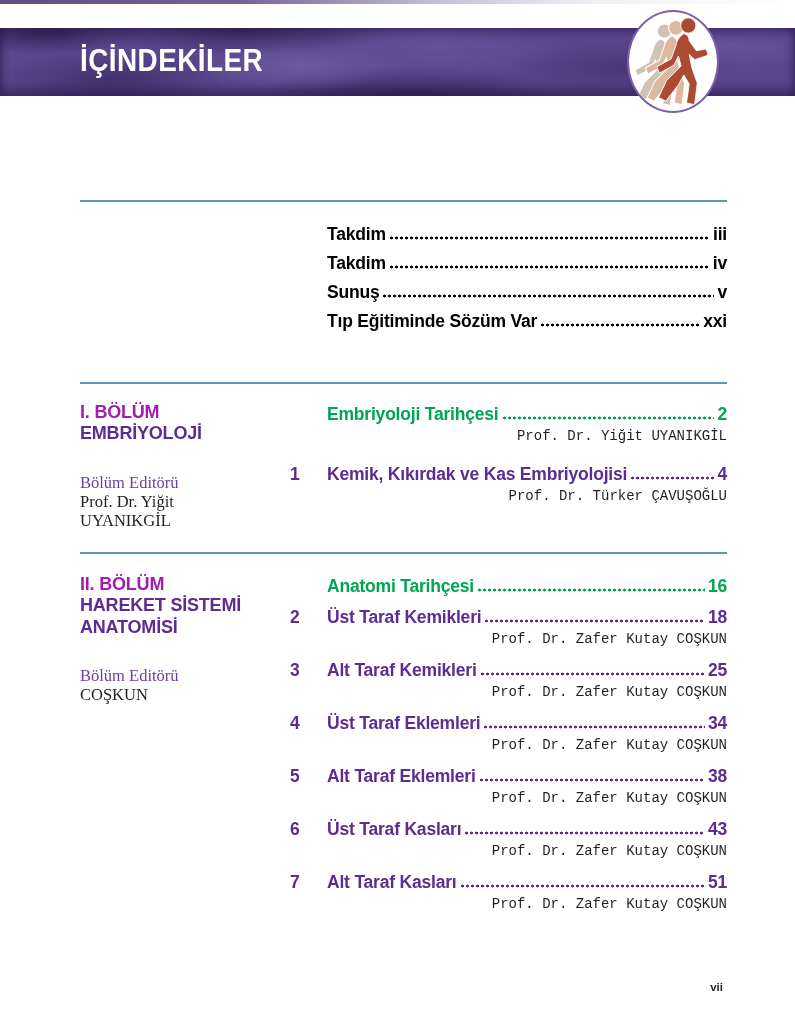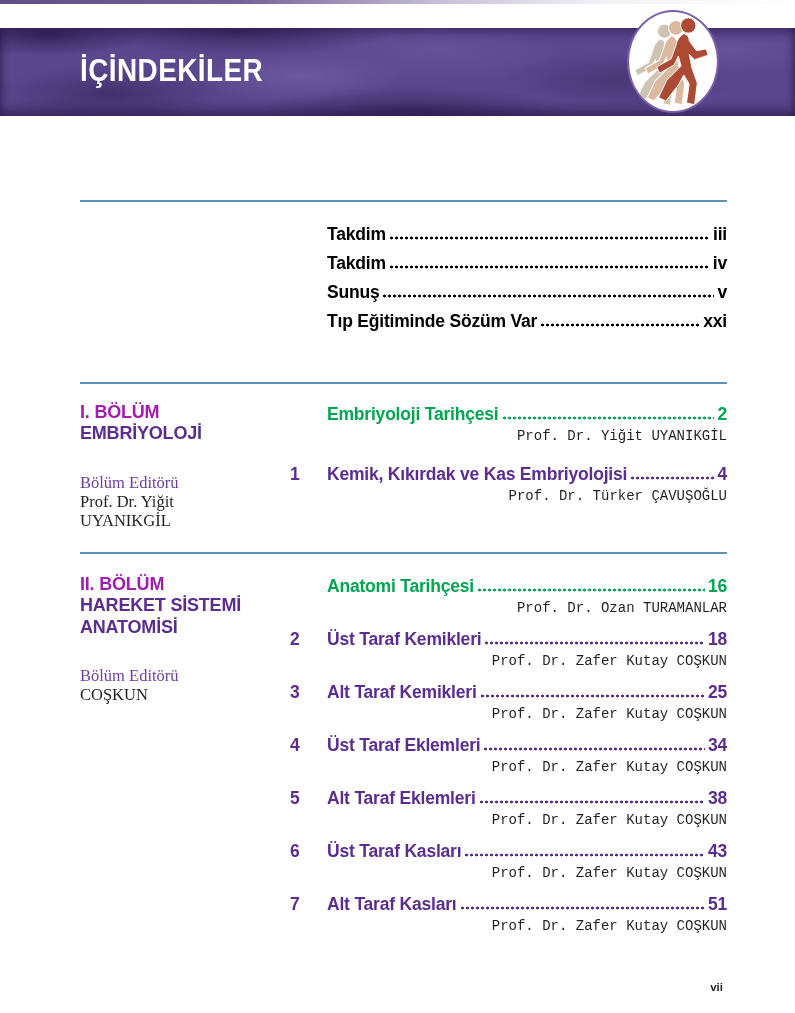--- a/index.html
+++ b/index.html
@@ -8,21 +8,21 @@
     font-family:"Liberation Sans",sans-serif;overflow:hidden;
   }
   
   .top-edge{
     position:absolute;left:0;top:0;width:100%;height:4px;
     background:linear-gradient(to right,#43306f 0%,#5a4688 30%,#bdb3cf 55%,#efedf3 75%,#ffffff 100%);
     opacity:.85;
   }
   
   .band{
-    position:absolute;left:0;top:28px;width:100%;height:88px;
+    position:absolute;left:0;top:28px;width:100%;height:68px;
     background-color:#5a478e;
     background-image:
       radial-gradient(ellipse 140px 30px at 6% 8%,rgba(25,10,55,.55),transparent 70%),
       radial-gradient(ellipse 220px 34px at 30% 4%,rgba(25,10,55,.45),transparent 70%),
       radial-gradient(ellipse 180px 45px at 14% 75%,rgba(22,8,50,.35),transparent 65%),
       radial-gradient(ellipse 160px 40px at 38% 55%,rgba(135,118,185,.40),transparent 65%),
       radial-gradient(ellipse 200px 50px at 55% 25%,rgba(120,102,170,.35),transparent 65%),
       radial-gradient(ellipse 240px 40px at 52% 95%,rgba(24,9,52,.40),transparent 65%),
       radial-gradient(ellipse 180px 45px at 78% 60%,rgba(30,14,60,.28),transparent 65%),
       radial-gradient(ellipse 150px 35px at 92% 25%,rgba(128,110,178,.30),transparent 65%);
@@ -173,21 +173,20 @@
         </div>
     </div>
     <div class="sec-right">
         <div class="entry accent-green">
     <div class="entry-line">
       <span class="entry-num"></span>
       <span class="entry-title">Anatomi Tarihçesi</span>
       <span class="leader"></span>
       <span class="pg">16</span>
     </div>
-    <div class="entry-author">Prof. Dr. Ozan TURAMANLAR</div>
   </div>
         <div class="entry accent-purple">
     <div class="entry-line">
       <span class="entry-num">2</span>
       <span class="entry-title">Üst Taraf Kemikleri </span>
       <span class="leader"></span>
       <span class="pg">18</span>
     </div>
     <div class="entry-author">Prof. Dr. Zafer Kutay COŞKUN</div>
   </div>

